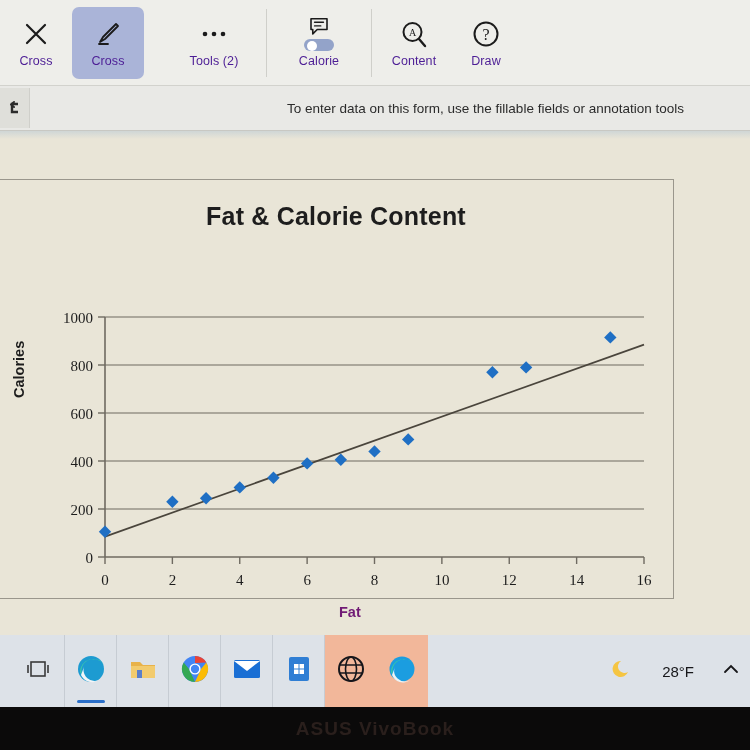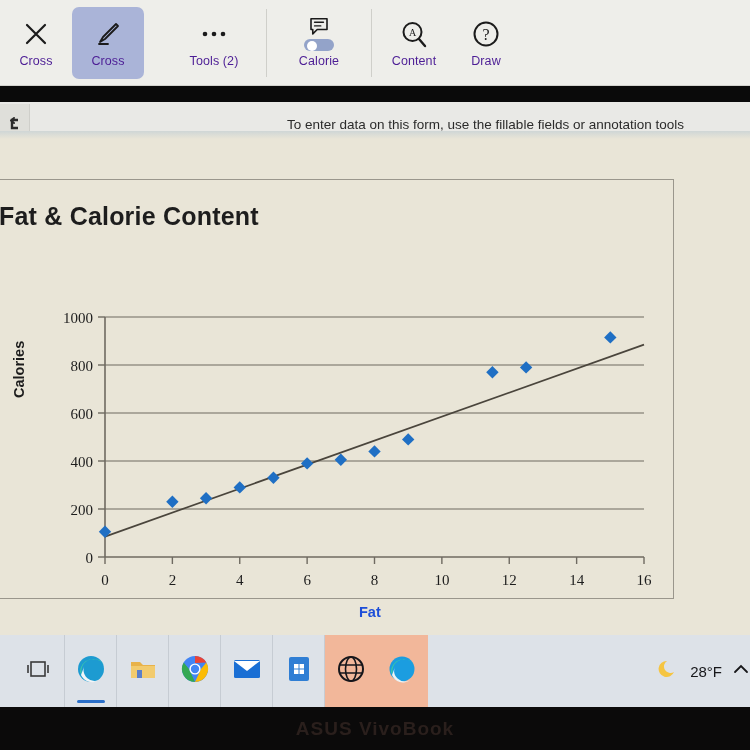--- a/index.html
+++ b/index.html
@@ -46,21 +46,21 @@
   .toggle .knob {
     position: absolute; top: 2px; width: 10px; height: 10px;
     border-radius: 50%; background: #fff;
   }
   .toggle.on  .knob { right: 3px; }
   .toggle.off .knob { left: 3px; }
   .tog-wrap { display: flex; flex-direction: column; align-items: center; gap: 1px; }
 
   
   .msgbar {
-    position: absolute; left: 0; top: 102px; width: 750px; height: 45px;
+    position: absolute; left: 0; top: 86px; width: 750px; height: 45px;
     background: #e9e9e6; border-bottom: 1px solid #c8c8c3;
     display: flex; align-items: center;
   }
   .msg-back {
     width: 30px; height: 40px; margin-left: 0;
     background: #dfdfda; border-right: 1px solid #cfcfca;
     display: flex; align-items: center; justify-content: center;
     cursor: pointer;
   }
   .msg-text {
@@ -78,34 +78,34 @@
     background: linear-gradient(#cfd6d6, #e9e5d7);
   }
   .chartbox {
     position: absolute; left: -2px; top: 48px;
     width: 676px; height: 420px;
     border: 1px solid #9a968c;
     background: transparent;
   }
   .chart-title {
     position: absolute; top: 22px; left: 0; width: 100%;
-    text-align: left;
+    text-align: center;
     font-size: 25px; font-weight: bold; color: #1d1d1d;
     letter-spacing: .2px;
   }
   .plot-svg { position: absolute; left: 0; top: 0; }
   .ylabel {
     position: absolute; left: 12px; top: 218px;
     transform: rotate(-90deg); transform-origin: left top;
     font-size: 14.5px; font-weight: bold; color: #1d1d1d;
     white-space: nowrap;
   }
   .xlabel {
     position: absolute; left: 340px; top: 424px;
-    font-size: 14.5px; font-weight: bold; color: #1d4ed8; margin-left: 20px;
+    font-size: 14.5px; font-weight: bold; color: #701a75;
   }
   .tick-txt { font-size: 15px; fill: #1d1d1d; font-family: "Liberation Serif", serif; }
 
   
   .taskbar {
     position: absolute; left: 0; top: 635px; width: 750px; height: 72px;
     background: #dde2e8;
     display: flex; align-items: center;
   }
   .tb-left-pad { width: 12px; }
@@ -115,21 +115,21 @@
     position: relative; cursor: pointer;
   }
   .tk-item.sep-l { border-left: 1px solid #c6ccd3; }
   .tk-item.hl { background: #f2b79a; }
   .tk-item.running::after {
     content: ""; position: absolute; bottom: 4px; left: 12px;
     width: 28px; height: 3px; background: #2a6fc9; border-radius: 2px;
   }
   .tray {
     margin-left: auto; display: flex; align-items: center;
-    gap: 10px; 
+    gap: 28px; padding-right: 10px;
   }
   .tray-temp { font-size: 15px; color: #17171a; }
   .desk {
     position: absolute; left: 0; top: 707px; width: 750px; height: 43px;
     background: #0b0a0a;
   }
   .brand {
     position: absolute; left: 0; top: 718px; width: 750px;
     text-align: center; font-size: 19px; color: #2a1f1c;
     letter-spacing: 1px; font-weight: bold;

